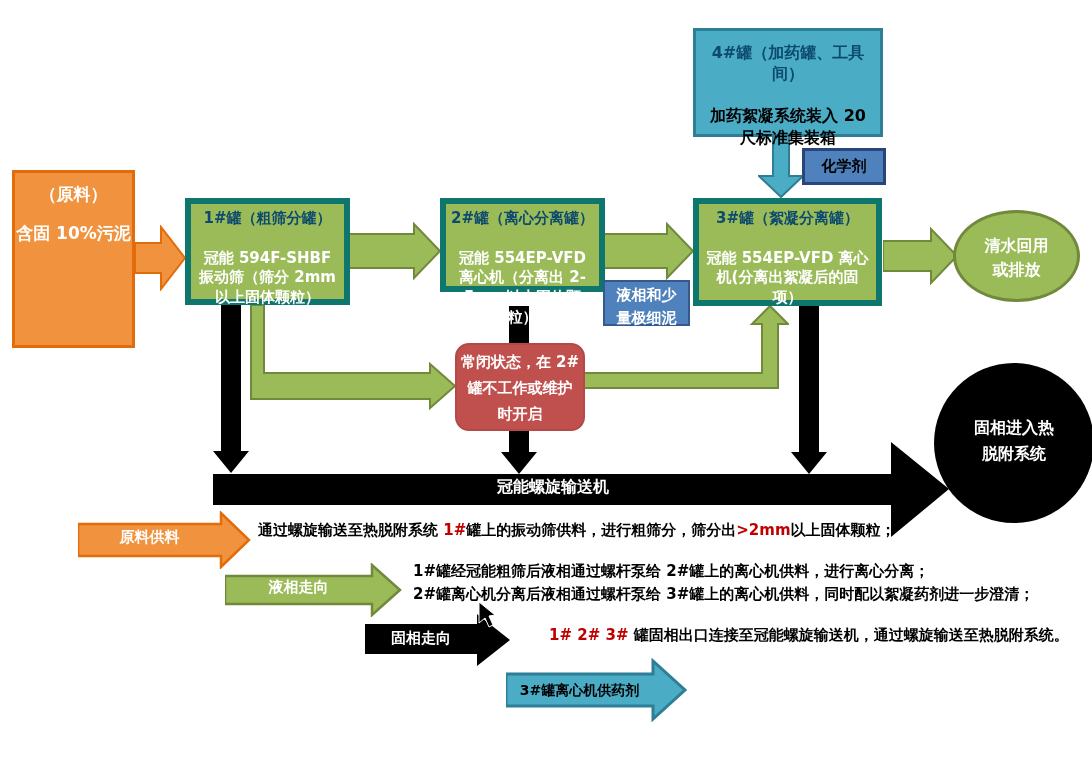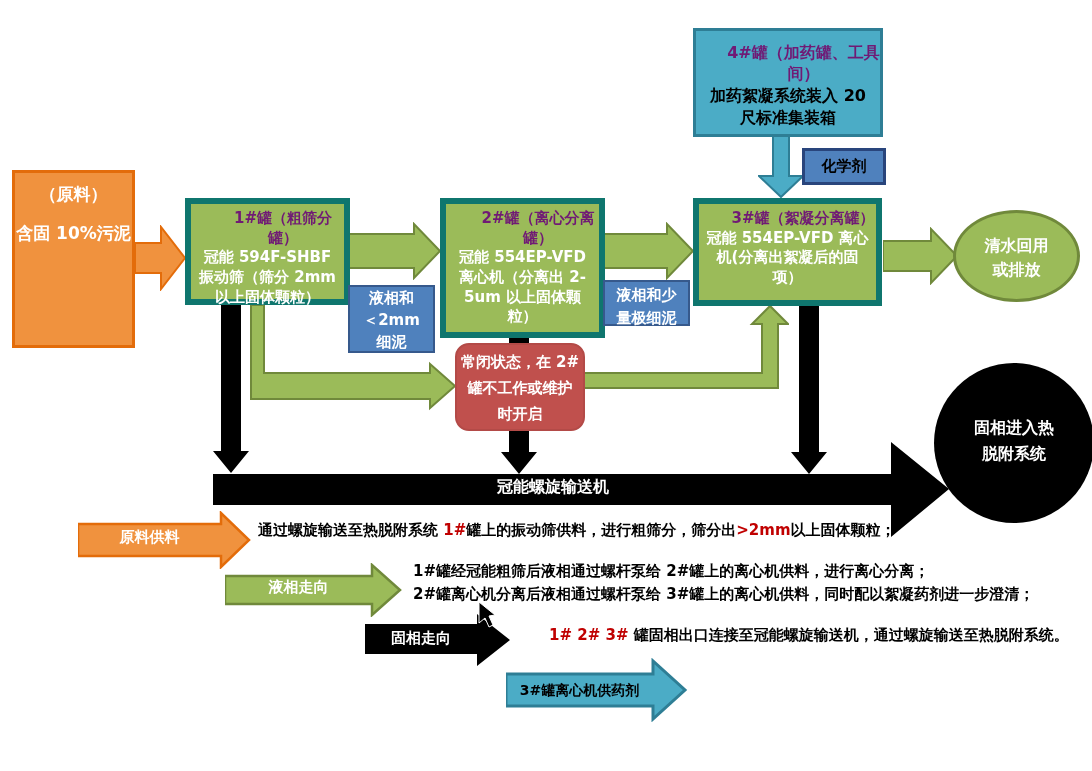--- a/index.html
+++ b/index.html
@@ -4,27 +4,27 @@
 <style>
   html,body{margin:0;padding:0;background:#fff;}
   #page{position:relative;width:1092px;height:771px;background:#ffffff;overflow:hidden;
         font-family:"DejaVu Sans","Liberation Sans",sans-serif;}
   .box{position:absolute;box-sizing:border-box;text-align:center;font-weight:bold;}
   .pre{white-space:pre-line;}
   svg{position:absolute;display:block;}
 
   
   .tank{background:#9BBB59;border:6px solid #0f766e;color:#fff;}
-  .tank-title{color:#701a75;font-size:15px;line-height:1.3;margin-top:5px;padding-left:31px;}
-  .tank-body{font-size:15px;line-height:1.32;padding:0 4px;}
+  .tank-title{color:#0c4a6e;font-size:15px;line-height:1.3;margin-top:5px;}
+  .tank-body{font-size:15px;line-height:1.32;padding:0 4px;margin-top:20px;}
 
   #raw{left:12px;top:170px;width:123px;height:178px;background:#F0923E;border:3px solid #E36C0A;
        color:#fff;font-size:17px;line-height:2.3;padding-top:2px;}
   #tank1{left:185px;top:198px;width:165px;height:107px;}
-  #tank2{left:440px;top:198px;width:165px;height:140px;}
+  #tank2{left:440px;top:198px;width:165px;height:94px;}
   #tank3{left:693px;top:198px;width:189px;height:108px;}
   #tank4{left:693px;top:28px;width:190px;height:109px;background:#4BACC6;border:3px solid #2E7E95;}
   #tank4 .tank-title{font-size:16px;margin-top:12px;}
   #tank4 .tank-body{color:#000;font-size:16px;line-height:1.4;}
   #chemical{left:802px;top:148px;width:84px;height:37px;background:#4F81BD;border:3px solid #29457C;
             color:#000;font-size:15px;line-height:30px;}
   #liquidA{left:348px;top:285px;width:87px;height:68px;background:#4F81BD;border:2px solid #36598C;
            color:#fff;font-size:15px;line-height:1.45;padding-top:1px;}
   #liquidB{left:603px;top:280px;width:87px;height:46px;background:#4F81BD;border:2px solid #36598C;
            color:#fff;font-size:15px;line-height:1.55;padding-top:2px;}
@@ -104,23 +104,20 @@
     <div class="tank-body">冠能 554EP-VFD 离心机(分离出絮凝后的固项）</div>
   </div>
 
   <div class="box" id="tank4">
     <div class="tank-title">4#罐（加药罐、工具间）</div>
     <div class="tank-body">加药絮凝系统装入 20 尺标准集装箱</div>
   </div>
 
   <div class="box" id="chemical">化学剂</div>
 
-  <div class="box pre" id="liquidA">液相和
-＜2mm
-细泥</div>
   <div class="box pre" id="liquidB">液相和少
 量极细泥</div>
 
   <div class="box pre" id="bypass">常闭状态，在 2#
 罐不工作或维护
 时开启</div>
 
   <div class="box pre" id="clearWater">清水回用
 或排放</div>
   <div class="box pre" id="thermal">固相进入热

